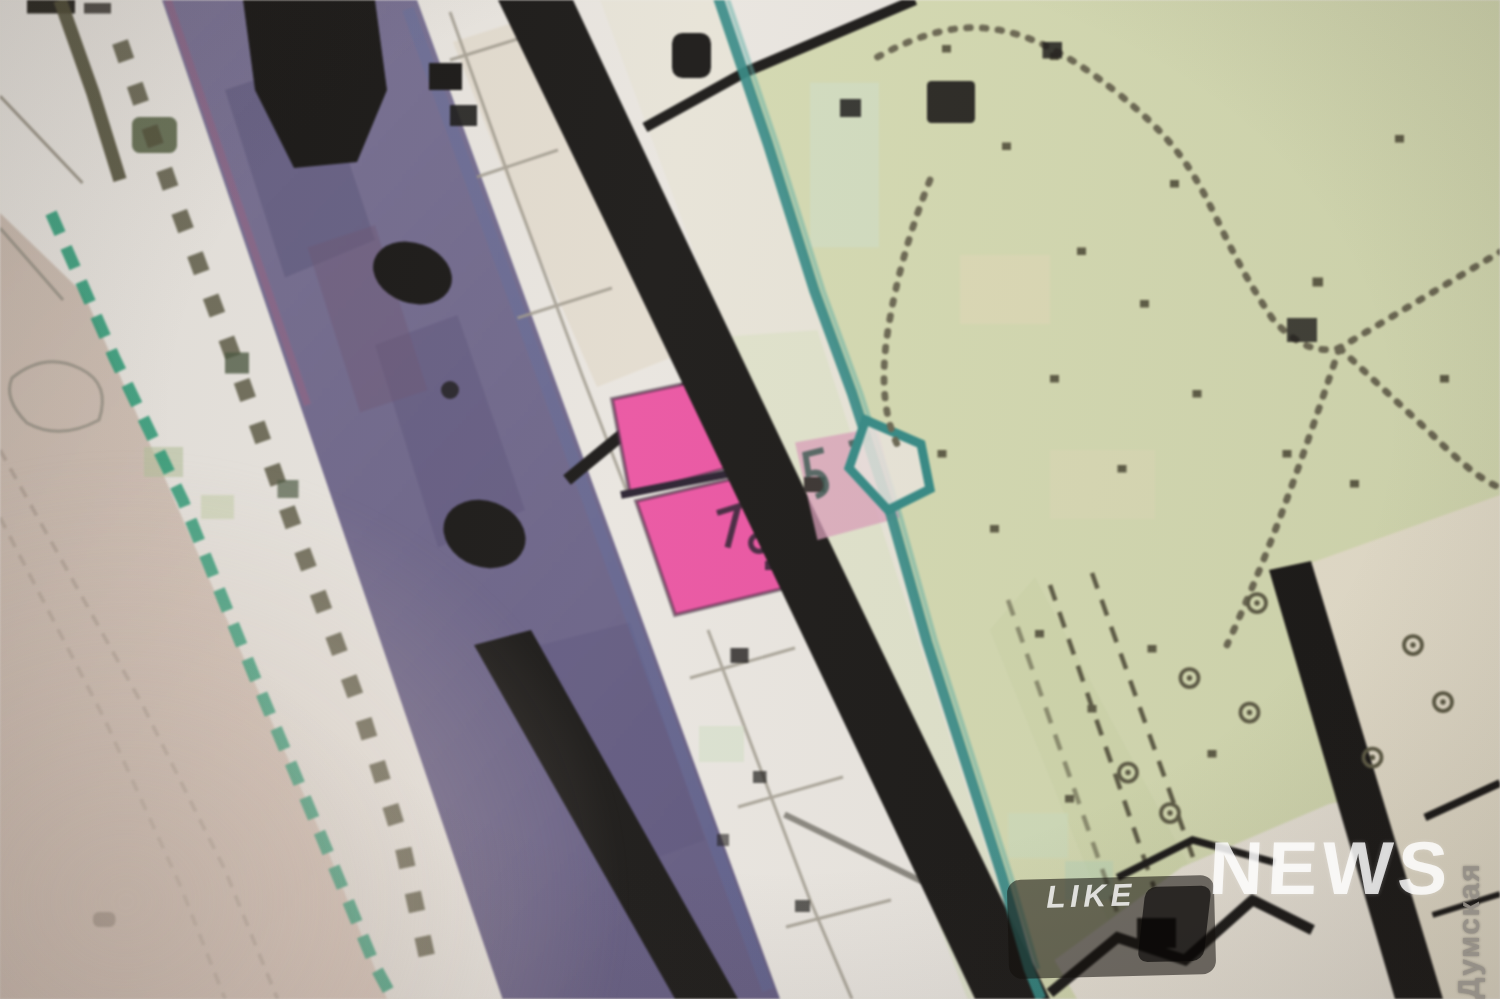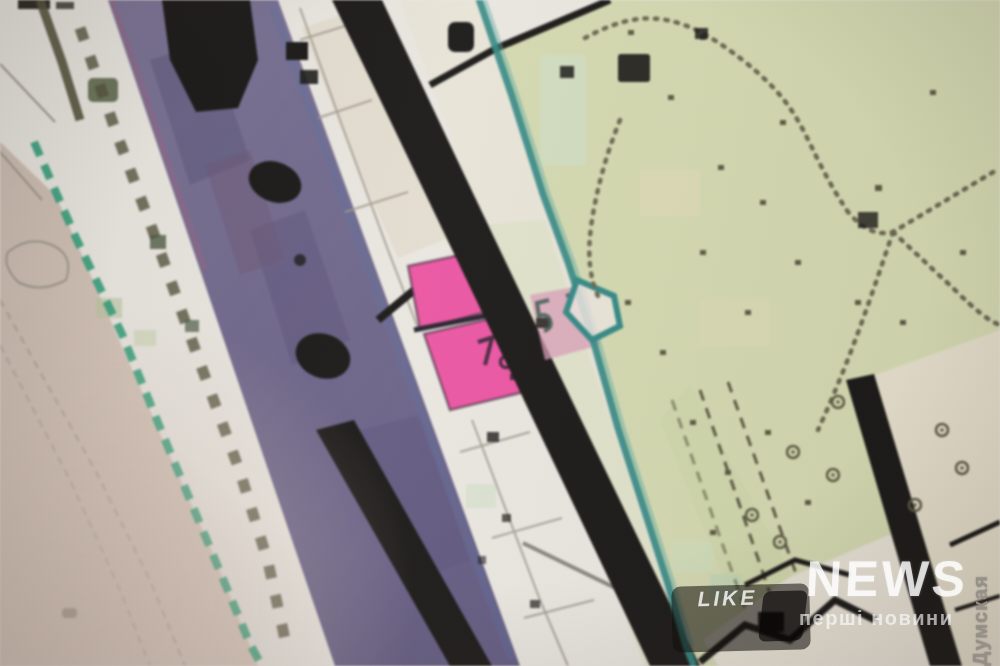--- a/index.html
+++ b/index.html
@@ -254,17 +254,16 @@
   <div class="soft-focus"></div>
   <div class="glare"></div>
   <div class="vignette"></div>
 
   <div class="wm">
     <div class="wm-box">
       <span class="wm-like">LIKE</span>
       <span class="wm-blob"></span>
     </div>
     <div class="wm-news">NEWS</div>
-    <div class="wm-tagline">перші новини</div>
     <div class="wm-site">Думская</div>
   </div>
 
 </div>
 
 </body></html>

